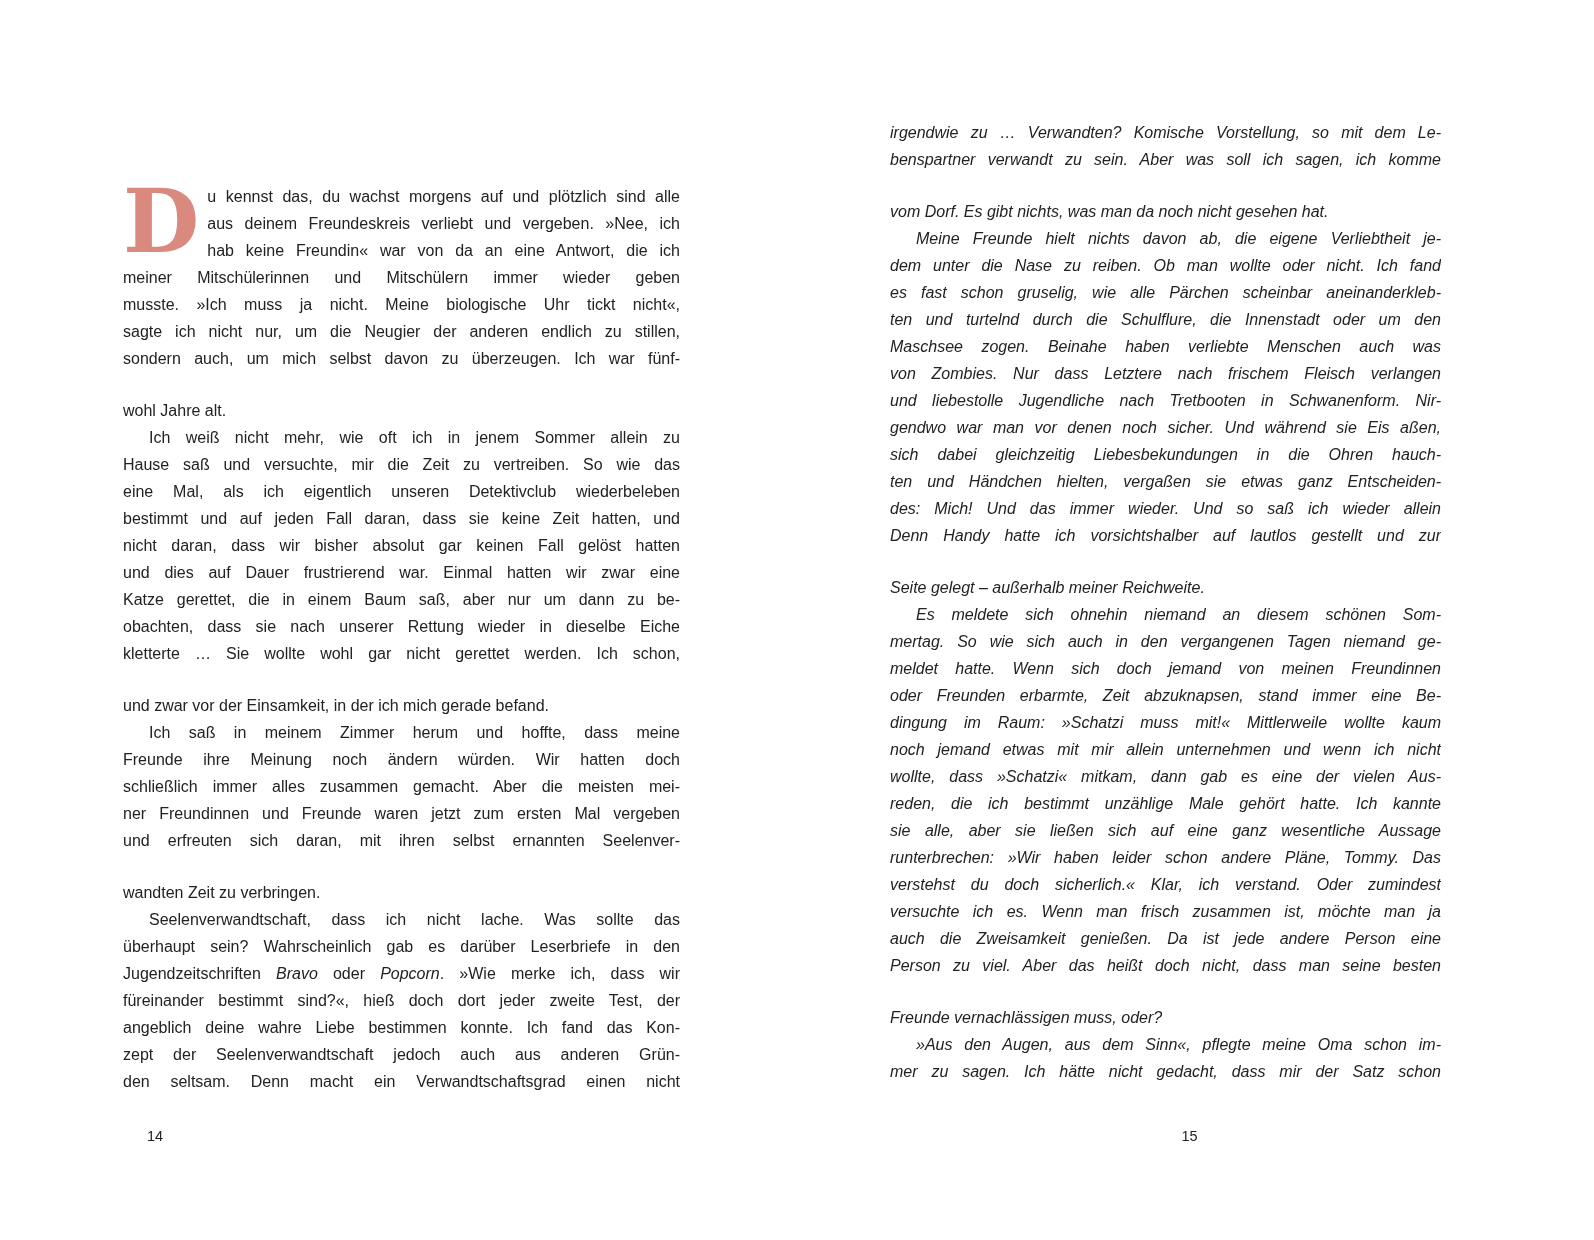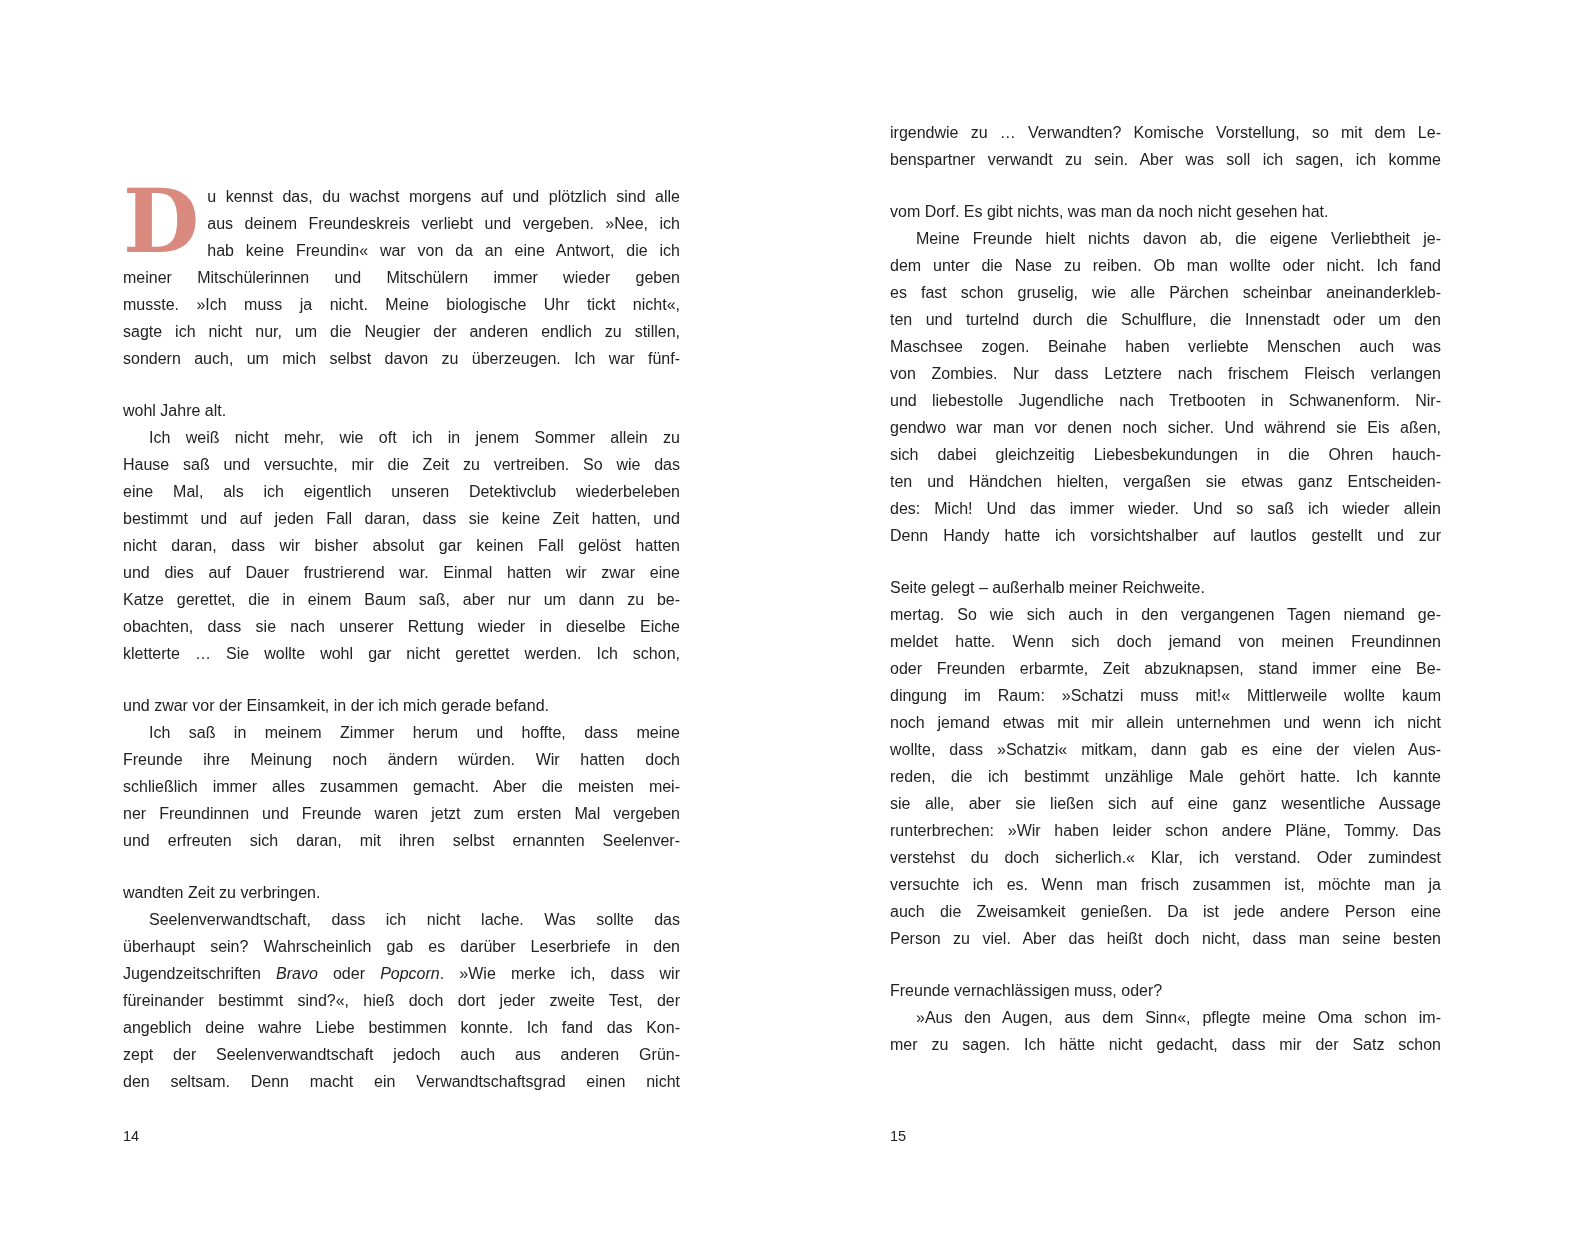--- a/index.html
+++ b/index.html
@@ -7,21 +7,21 @@
   body {
     position: relative;
     background: #ffffff;
     overflow: hidden;
     font-family: "Liberation Sans", "DejaVu Sans", sans-serif;
     color: #222222;
   }
   .spread { position: absolute; inset: 0; background: #ffffff; }
   .text-col { position: absolute; }
   #left-col  { left: 123px; top: 183px; width: 557px; }
-  #right-col { left: 890px; top: 119px; width: 551px; }
+  #right-col { left: 890px; top: 119px; width: 551px; font-style: italic; }
   .para { width: 100%; }
   .line {
     font-size: 16px;
     line-height: 27px;
     height: 27px;
     overflow: hidden;
     text-align: justify;
     text-align-last: justify;
   }
   .line.last { text-align-last: left; margin-top: 25px; }
@@ -36,23 +36,24 @@
     line-height: 76px;
     height: 78px;
     margin-right: 8px;
     color: #d9897e;
   }
   .pagenum {
     position: absolute;
     top: 1128px;
     font-size: 14.5px;
     color: #222222;
+    margin-left: 24px;
   }
   #pagenum-left { left: 123px; }
-  #pagenum-right { left: 890px; width: 551px; text-align: left; }
+  #pagenum-right { left: 890px; width: 551px; text-align: center; }
 </style>
 </head>
 <body>
 
 <div class="spread">
 
   <div class="text-col" id="left-col">
       <div class="para">
         <span class="dropcap" style="color: rgb(217, 137, 126);">D</span>
         <div class="line"><span>u kennst das, du wachst morgens auf und plötzlich sind alle</span></div>
@@ -110,20 +111,21 @@
         <div class="line"><span>von Zombies. Nur dass Letztere nach frischem Fleisch verlangen</span></div>
         <div class="line"><span>und liebestolle Jugendliche nach Tretbooten in Schwanenform. Nir-</span></div>
         <div class="line"><span>gendwo war man vor denen noch sicher. Und während sie Eis aßen,</span></div>
         <div class="line"><span>sich dabei gleichzeitig Liebesbekundungen in die Ohren hauch-</span></div>
         <div class="line"><span>ten und Händchen hielten, vergaßen sie etwas ganz Entscheiden-</span></div>
         <div class="line"><span>des: Mich! Und das immer wieder. Und so saß ich wieder allein</span></div>
         <div class="line"><span>Denn Handy hatte ich vorsichtshalber auf lautlos gestellt und zur</span></div>
         <div class="line last"><span>Seite gelegt – außerhalb meiner Reichweite.</span></div>
       </div>
       <div class="para">
+        <div class="line indent"><span>Es meldete sich ohnehin niemand an diesem schönen Som-</span></div>
         <div class="line"><span>mertag. So wie sich auch in den vergangenen Tagen niemand ge-</span></div>
         <div class="line"><span>meldet hatte. Wenn sich doch jemand von meinen Freundinnen</span></div>
         <div class="line"><span>oder Freunden erbarmte, Zeit abzuknapsen, stand immer eine Be-</span></div>
         <div class="line"><span>dingung im Raum: »Schatzi muss mit!« Mittlerweile wollte kaum</span></div>
         <div class="line"><span>noch jemand etwas mit mir allein unternehmen und wenn ich nicht</span></div>
         <div class="line"><span>wollte, dass »Schatzi« mitkam, dann gab es eine der vielen Aus-</span></div>
         <div class="line"><span>reden, die ich bestimmt unzählige Male gehört hatte. Ich kannte</span></div>
         <div class="line"><span>sie alle, aber sie ließen sich auf eine ganz wesentliche Aussage</span></div>
         <div class="line"><span>runterbrechen: »Wir haben leider schon andere Pläne, Tommy. Das</span></div>
         <div class="line"><span>verstehst du doch sicherlich.« Klar, ich verstand. Oder zumindest</span></div>

